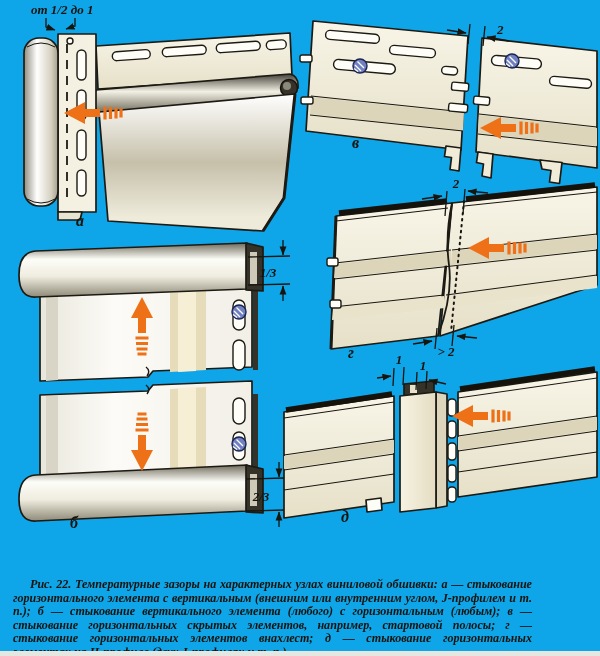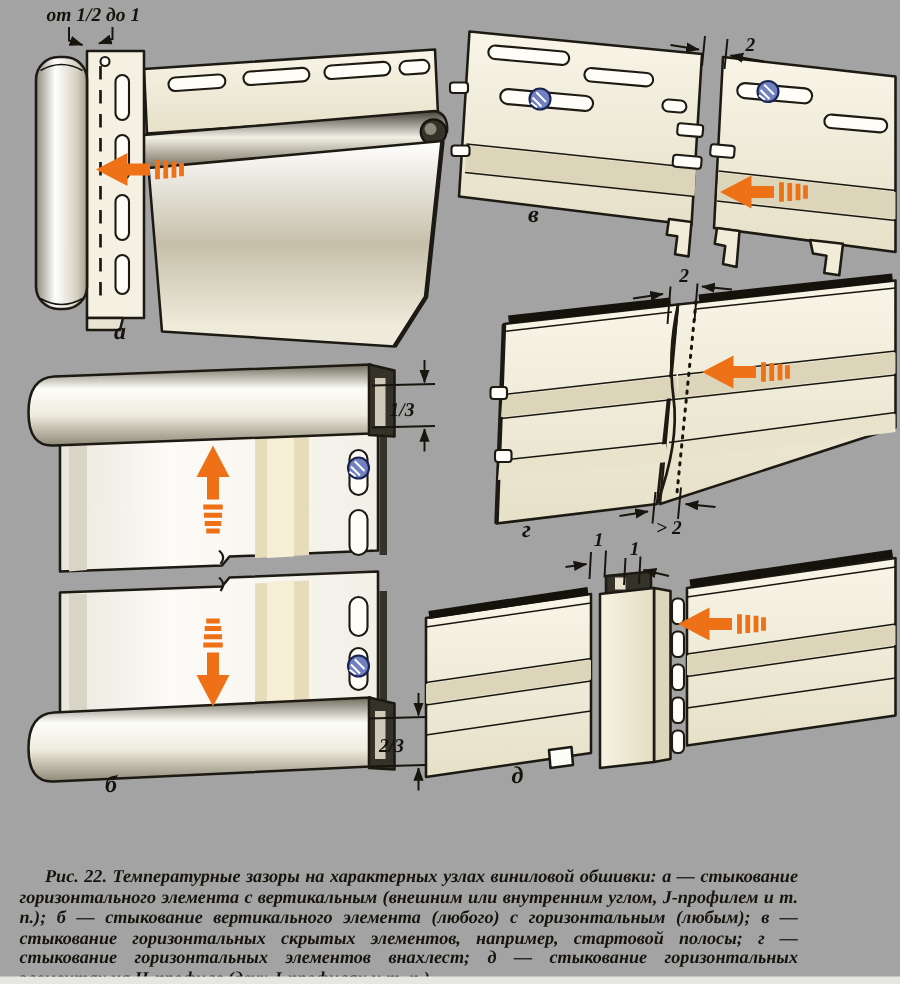--- a/index.html
+++ b/index.html
@@ -1,17 +1,17 @@
 <!DOCTYPE html>
 <html style="--c-arrow: #ee7118; --c-outline: #1c1a12; --c-screw: #7080c0;"><head>
 <meta charset="utf-8">
 <style>
   html,body{margin:0;padding:0;}
   body{width:600px;height:656px;background:#fbfbf7;font-family:"Liberation Serif","DejaVu Serif",serif;}
-  .page{position:relative;width:600px;height:656px;overflow:hidden;background:#a3a3a3;text-decoration:underline;}
+  .page{position:relative;width:600px;height:656px;overflow:hidden;background:#0ea5e9;text-decoration:underline;}
   .page::after{content:"";position:absolute;left:0;bottom:0;width:600px;height:5px;background:#e7e7e2;}
   svg{display:block;}
   
   .o{stroke:var(--c-outline,#1c1a12);stroke-width:1.7;stroke-linejoin:round;}
   .nf{fill:none;}
   .cream{fill:#f1ecd8;}
   .shade{fill:#dcd5ba;}
   .shade2{fill:#e9e3cc;}
   .white{fill:#fdfdf8;}
   .slot{fill:#fefdf8;stroke:var(--c-outline,#1c1a12);stroke-width:1.4;}

